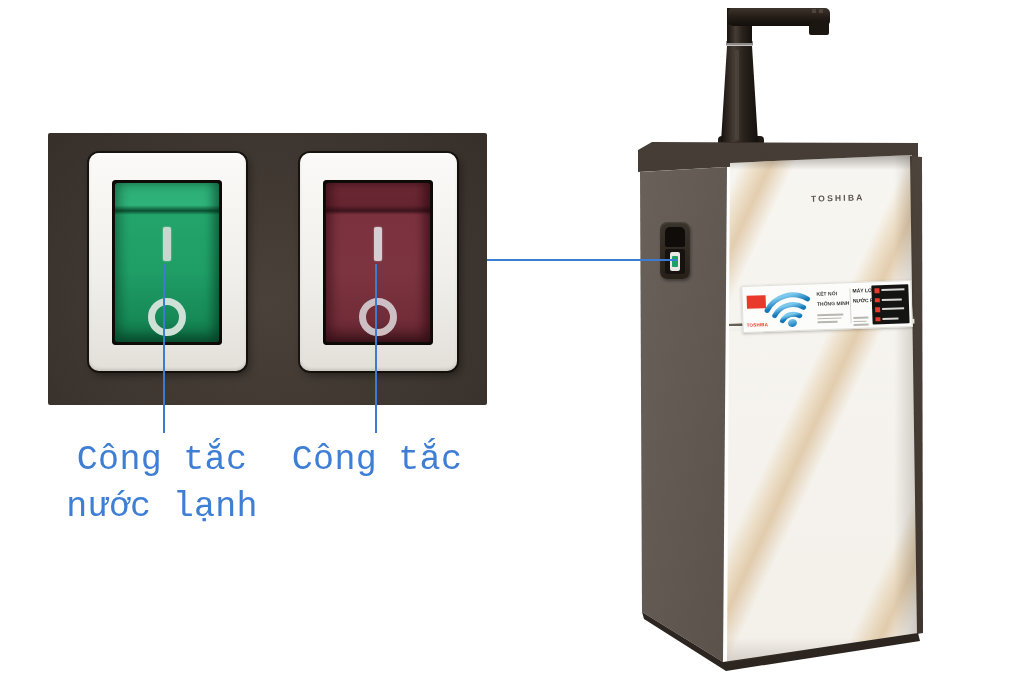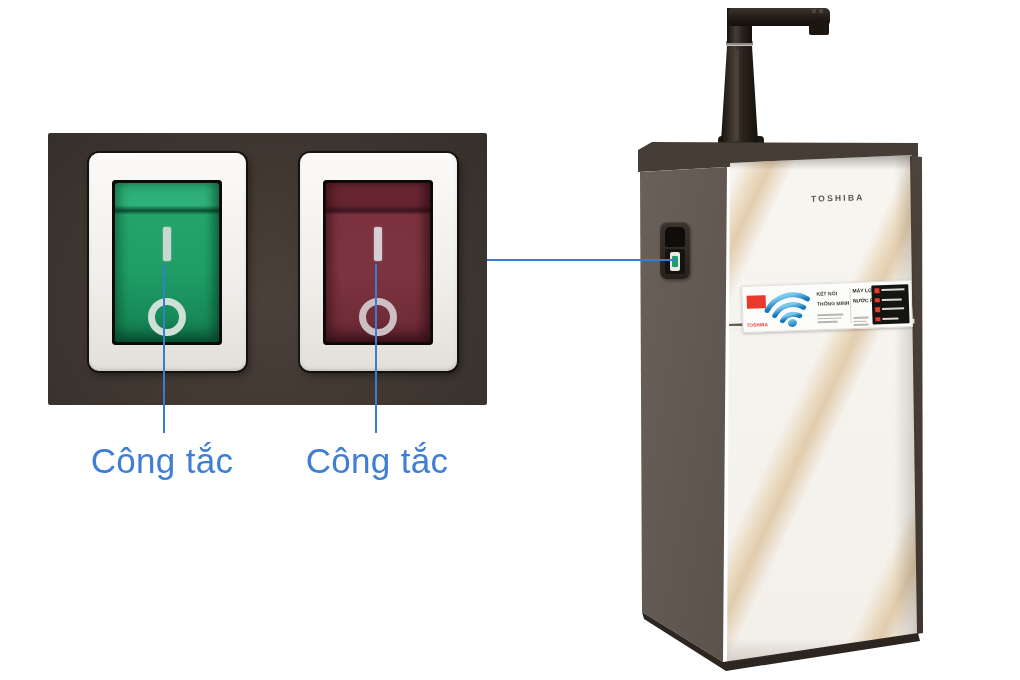--- a/index.html
+++ b/index.html
@@ -141,21 +141,21 @@
   .stk-box{position:absolute;left:107px;top:5px;width:20px;height:35px;border-left:0.5px solid #d8d6d0;padding-left:2px;}
   .stk-box .stk-head{color:#1c1c1c;}
   .stk-black{
     position:absolute;left:129px;top:3px;width:37px;height:39px;background:#141413;border-radius:1px;
     display:flex;flex-direction:column;justify-content:space-between;padding:3px 3px;box-sizing:border-box;
   }
   .blk-row{display:flex;align-items:center;gap:2px;}
   .blk-sq{width:4.5px;height:4.5px;flex:none;}
   .blk-bar{height:2px;background:#d9d8d4;}
 
-  .label-text{display:block;}
+  .label-text{display:block;font-family:Liberation Mono, monospace;}
 </style>
 </head>
 <body>
 
 <div class="inset-panel">
 
   <div class="switch-frame frame-cold">
     <div class="switch-well">
       <div class="rocker rocker-cold">
         <div class="on-mark mark-cold-on"></div>
@@ -174,20 +174,21 @@
   </div>
 
 </div>
 
 <div class="v-line v-line-cold" style="background: rgb(59, 124, 209);"></div>
 <div class="v-line v-line-hot" style="background: rgb(59, 124, 209);"></div>
 <div class="h-connector" style="background: rgb(59, 124, 209);"></div>
 
 <div class="switch-label label-cold" style="color: rgb(62, 126, 212);">
   <span class="label-text">Công tắc</span>
+  <span class="label-text">nước lạnh</span>
 </div>
 <div class="switch-label label-hot" style="color: rgb(62, 126, 212);">
   <span class="label-text">Công tắc</span>
 </div>
 
 <div class="product">
 
   <svg width="420" height="680" style="position:absolute;inset:0;">
     <defs>
       <linearGradient id="gF" x1="0" y1="0" x2="1" y2="0">

